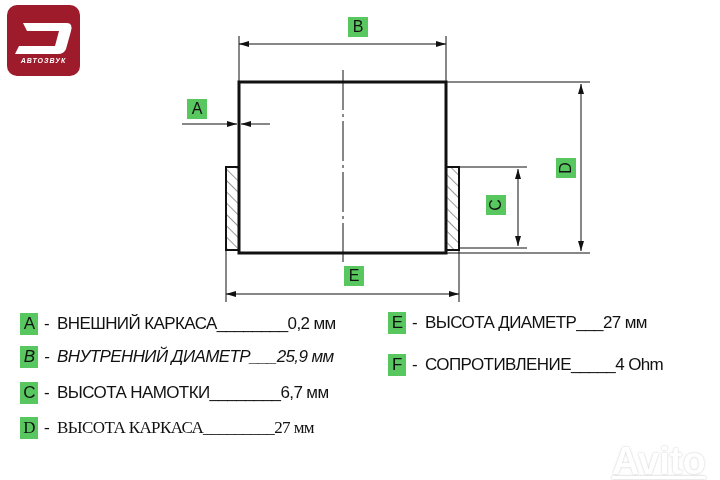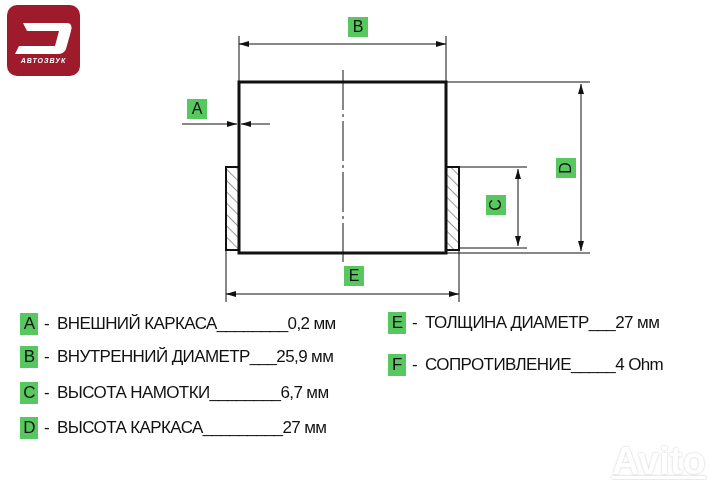--- a/index.html
+++ b/index.html
@@ -74,30 +74,30 @@
 <div class="tag" style="left:348px;top:17px;">B</div>
 <div class="tag" style="left:187px;top:99px;">A</div>
 <div class="tag rot" style="left:556px;top:158px;">D</div>
 <div class="tag rot" style="left:486px;top:195px;">C</div>
 <div class="tag" style="left:344px;top:266px;">E</div>
 
 <div class="legend">
   <div class="row" style="left:20px;top:313px;">
     <span class="ltr">A</span><span class="dash">-</span><span>ВНЕШНИЙ КАРКАСА________0,2 мм</span>
   </div>
-  <div class="row" style="left:20px;top:346px;">
+  <div class="row" style="left:20px;top:346px;font-style:italic;">
     <span class="ltr">B</span><span class="dash">-</span><span>ВНУТРЕННИЙ ДИАМЕТР___25,9 мм</span>
   </div>
   <div class="row" style="left:20px;top:382px;">
     <span class="ltr">C</span><span class="dash">-</span><span>ВЫСОТА НАМОТКИ________6,7 мм</span>
   </div>
-  <div class="row" style="left:20px;top:417px;">
+  <div class="row" style="left:20px;top:417px;font-family:Liberation Serif, serif;">
     <span class="ltr">D</span><span class="dash">-</span><span>ВЫСОТА КАРКАСА_________27 мм</span>
   </div>
   <div class="row" style="left:388px;top:312px;">
-    <span class="ltr">E</span><span class="dash">-</span><span>ТОЛЩИНА ДИАМЕТР___27 мм</span>
+    <span class="ltr">E</span><span class="dash">-</span><span>ВЫСОТА ДИАМЕТР___27 мм</span>
   </div>
   <div class="row" style="left:388px;top:346px;margin-top:8px;">
     <span class="ltr">F</span><span class="dash">-</span><span>СОПРОТИВЛЕНИЕ_____4 Ohm</span>
   </div>
 </div>
 
 <div class="avito">Avito</div>
 
 </body></html>

